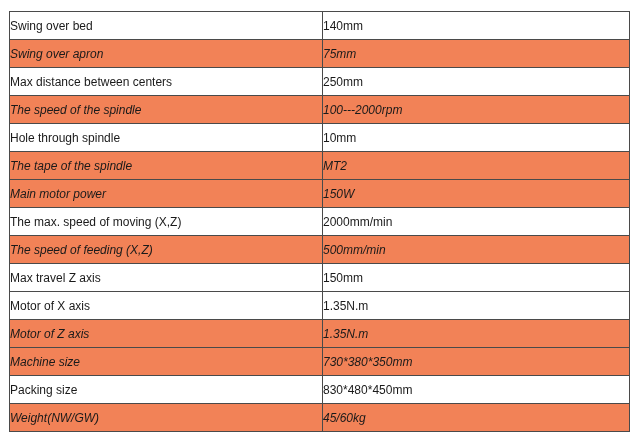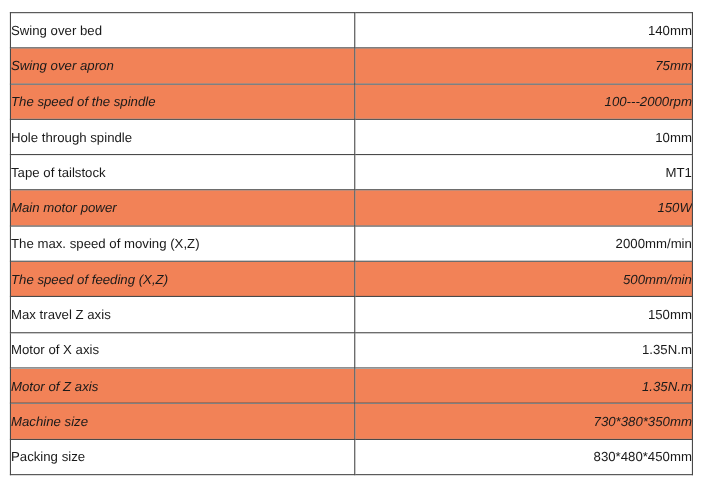--- a/index.html
+++ b/index.html
@@ -37,52 +37,56 @@
     white-space: nowrap;
     overflow: hidden;
   }
   td.label-cell {
     width: 312px;
     text-align: left;
     padding-left: 9px;
     margin-top: 11px;
   }
   td.value-cell {
-    text-align: right;
+    text-align: left;
   }
   tr.hl td {
     background: var(--hl-color, #F28257);
     font-style: italic;
   }
 </style>
 </head>
 <body style="background: rgb(255, 255, 255);">
 
 <div class="page">
   <table class="spec-table">
     <tbody>
         <tr class="">
           <td class="label-cell">Swing over bed</td>
           <td class="value-cell">140mm</td>
         </tr>
         <tr class="hl">
           <td class="label-cell">Swing over apron</td>
           <td class="value-cell">75mm</td>
         </tr>
+        <tr class="">
+          <td class="label-cell">Max distance between centers</td>
+          <td class="value-cell">250mm</td>
+        </tr>
         <tr class="hl">
           <td class="label-cell">The speed of the spindle</td>
           <td class="value-cell">100---2000rpm</td>
         </tr>
         <tr class="">
           <td class="label-cell">Hole through spindle</td>
           <td class="value-cell">10mm</td>
         </tr>
-        <tr class="">
-          <td class="label-cell">Tape of tailstock</td>
-          <td class="value-cell">MT1</td>
+        <tr class="hl">
+          <td class="label-cell">The tape of the spindle</td>
+          <td class="value-cell">MT2</td>
         </tr>
         <tr class="hl">
           <td class="label-cell">Main motor power</td>
           <td class="value-cell">150W</td>
         </tr>
         <tr class="">
           <td class="label-cell">The max. speed of moving (X,Z)</td>
           <td class="value-cell">2000mm/min</td>
         </tr>
         <tr class="hl">
@@ -102,15 +106,19 @@
           <td class="value-cell">1.35N.m</td>
         </tr>
         <tr class="hl">
           <td class="label-cell">Machine size</td>
           <td class="value-cell">730*380*350mm</td>
         </tr>
         <tr class="">
           <td class="label-cell">Packing size</td>
           <td class="value-cell">830*480*450mm</td>
         </tr>
+        <tr class="hl">
+          <td class="label-cell">Weight(NW/GW)</td>
+          <td class="value-cell">45/60kg</td>
+        </tr>
       </tbody>
   </table>
 </div>
 
 </body></html>

